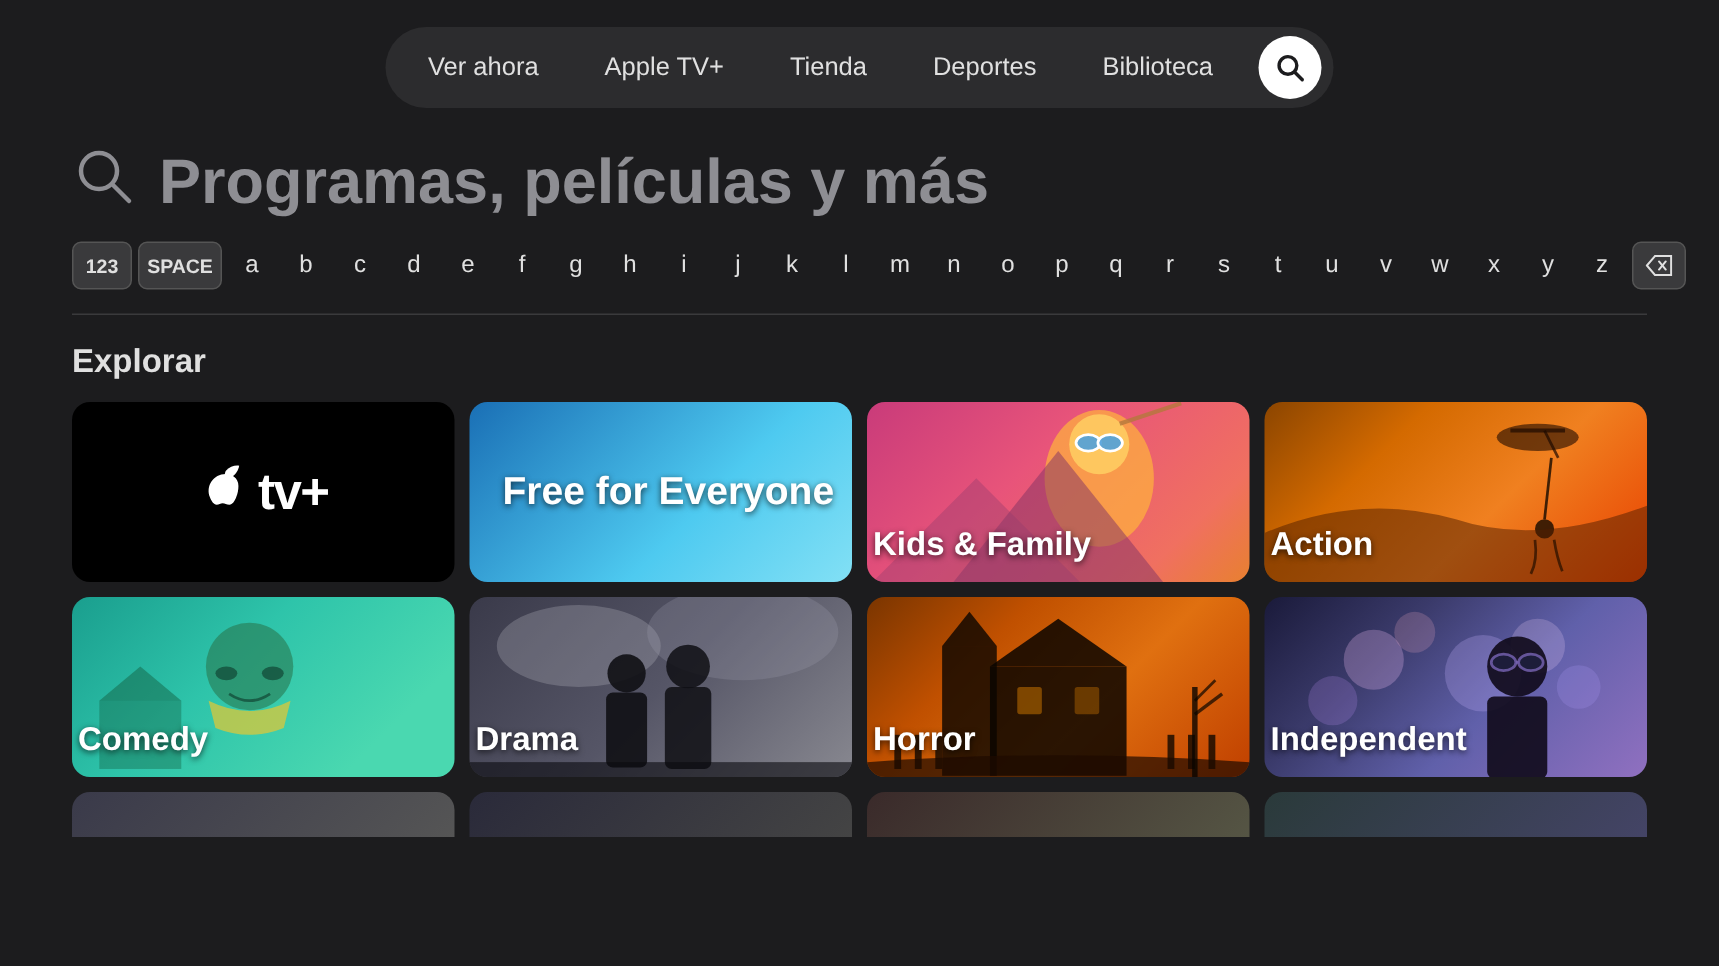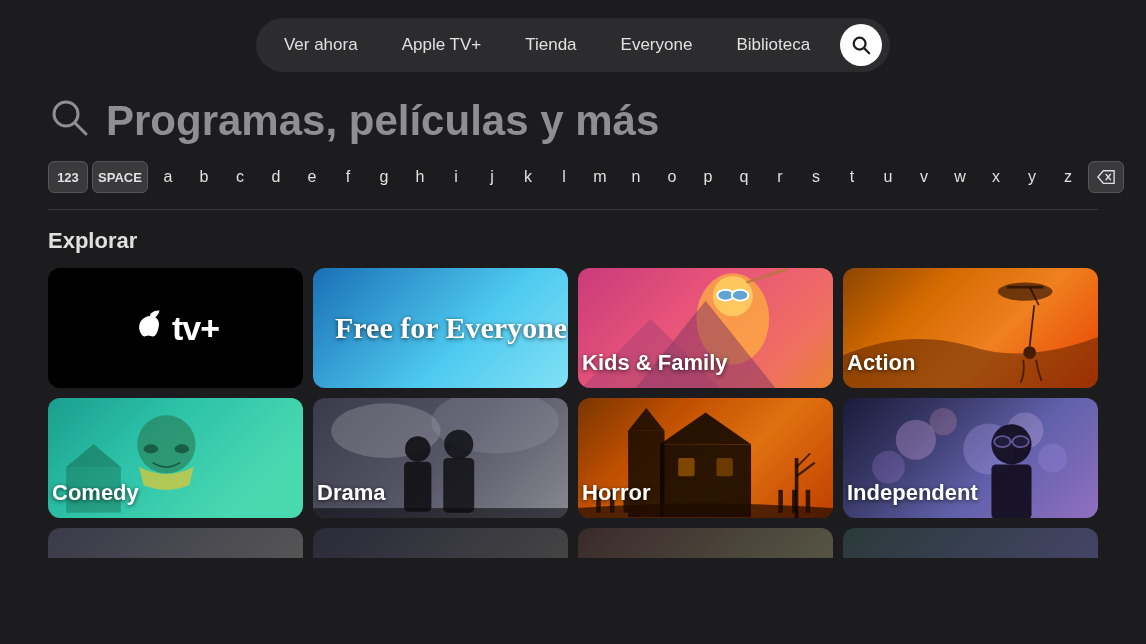--- a/index.html
+++ b/index.html
@@ -242,21 +242,21 @@
 <body>
 
 <div class="top-nav">
   <div class="nav-pill">
     <div class="nav-item">Ver ahora</div>
     <div class="nav-item">
       <span style="font-size:17px;"></span>
       <span>Apple TV+</span>
     </div>
     <div class="nav-item">Tienda</div>
-    <div class="nav-item">Everyone</div>
+    <div class="nav-item">Deportes</div>
     <div class="nav-item">Biblioteca</div>
     <div class="search-btn">
       <svg viewBox="0 0 22 22" fill="none" xmlns="http://www.w3.org/2000/svg">
         <circle cx="9.5" cy="9.5" r="6.5" stroke="#1c1c1e" stroke-width="2.5"></circle>
         <line x1="14.5" y1="14.5" x2="20" y2="20" stroke="#1c1c1e" stroke-width="2.5" stroke-linecap="round"></line>
       </svg>
     </div>
   </div>
 </div>
 
@@ -319,21 +319,21 @@
       <div class="appletv-logo">
         <svg width="36" height="44" viewBox="0 0 36 44" xmlns="http://www.w3.org/2000/svg">
           <path d="M18 8c2.5-3 6.5-4 9-3.5-0.5 3-2.5 6-5 7.5-2.5 1.5-6 1-4-4z" fill="white"></path>
           <path d="M18 10c-4 0-7.5 2-9.5 5-2 3-2.5 7-1 10.5 1 2.5 2.5 5 4.5 5 1.5 0 2.5-1 4-1s2.5 1 4.5 1c2 0 3.5-2.5 4.5-5 1-2.5 1.5-5 1.5-7.5C26.5 12.5 22 10 18 10z" fill="white"></path>
         </svg>
         <span class="appletv-logo-text">tv+</span>
       </div>
     </div>
 
     <div class="genre-card card-free">
-      <div class="card-label" style="top:50%;bottom:auto;transform:translateY(-50%);left:22px;font-size:30px;font-weight:800;line-height:1.15;font-family:Liberation Serif, serif;">Free for Everyone</div>
+      <div class="card-label" style="top:50%;bottom:auto;transform:translateY(-50%);left:22px;font-size:26px;font-weight:800;line-height:1.15;">Free for Everyone</div>
     </div>
 
     <div class="genre-card card-kids">
       <svg class="card-visual-overlay" viewBox="0 0 280 140" preserveAspectRatio="xMidYMid slice">
 
         <ellipse cx="170" cy="60" rx="40" ry="50" fill="rgba(255,180,60,0.7)"></ellipse>
         <circle cx="170" cy="35" r="22" fill="rgba(255,210,100,0.8)"></circle>
 
         <ellipse cx="162" cy="34" rx="9" ry="6" fill="rgba(80,160,220,0.9)" stroke="white" stroke-width="2"></ellipse>
         <ellipse cx="178" cy="34" rx="9" ry="6" fill="rgba(80,160,220,0.9)" stroke="white" stroke-width="2"></ellipse>

